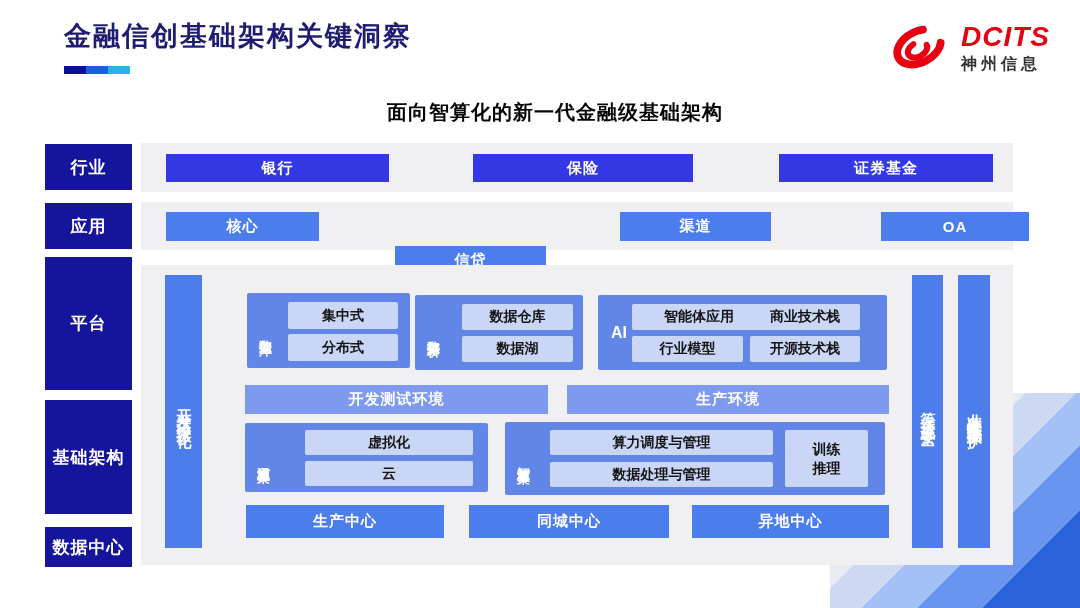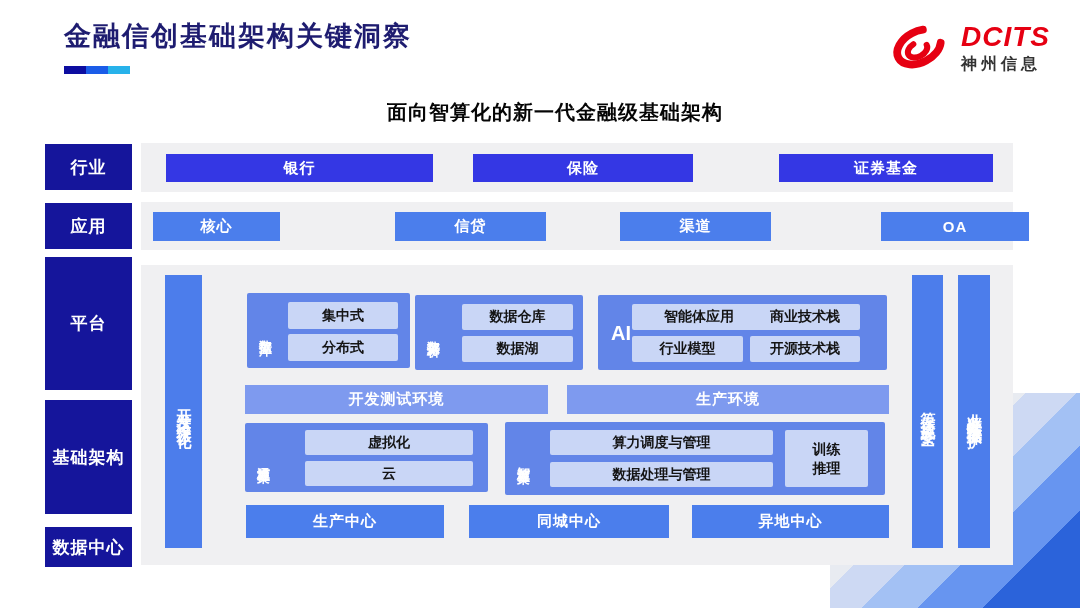--- a/index.html
+++ b/index.html
@@ -48,26 +48,26 @@
   #label-dc       { top:527px; height:40px; }
 
   
   .strip { position:absolute; left:141px; width:872px; background:#F0F0F2; z-index:1; }
   #strip-industry { top:143px; height:49px; }
   #strip-app      { top:202px; height:48px; }
 
   .pill { position:absolute; display:flex; align-items:center; justify-content:center;
           color:#ffffff; font-weight:bold; font-size:15px; letter-spacing:1px; }
   .pill-industry { background:#3437E4; top:11px; height:28px; }
-  #pill-bank       { left:25px;  width:267px; }
+  #pill-bank       { left:25px;  width:223px; }
   #pill-insurance  { left:332px; width:220px; }
   #pill-securities { left:638px; width:214px; }
   .pill-app { background:#4B7EEC; top:10px; height:29px; }
-  #pill-core    { left:12px;  width:127px; }
-  #pill-credit  { left:254px; width:151px; }
+  #pill-core    { left:25px;  width:153px; }
+  #pill-credit  { left:254px; width:151px;margin-top:34px; }
   #pill-channel { left:479px; width:151px; }
   #pill-oa      { left:704px; width:148px;margin-left:36px; }
 
   
   .panel { position:absolute; left:141px; top:265px; width:872px; height:300px;
            background:#F0F0F2; z-index:1; }
 
   .vbar { position:absolute; top:10px; height:273px; background:#4C7DEB; color:#fff;
           display:flex; align-items:center; justify-content:center; }
   .vtext { writing-mode:vertical-rl; text-orientation:upright; font-weight:bold;
@@ -81,21 +81,21 @@
   #sec-db          { left:106px; top:28px;  width:163px; height:75px; }
   #sec-analytics   { left:274px; top:30px;  width:168px; height:75px; }
   #sec-ai          { left:457px; top:30px;  width:289px; height:75px; }
   #sec-general     { left:104px; top:158px; width:243px; height:69px; }
   #sec-intelligent { left:364px; top:157px; width:380px; height:73px; }
 
   .section-vlabel { position:absolute; left:9px; top:50%; transform:translateY(-50%);
                     color:#fff; font-weight:bold; font-size:13px;
                     writing-mode:vertical-rl; text-orientation:upright; letter-spacing:1px; }
   .ai-label { position:absolute; left:13px; top:50%; transform:translateY(-50%);
-              color:#fff; font-weight:bold; font-size:20px; }
+              color:#fff; font-weight:bold; font-size:16px; }
 
   .chip { position:absolute; background:#C9D6F6; color:#141414; font-weight:bold;
           font-size:14px; display:flex; align-items:center; justify-content:center;
           border-radius:2px; }
   #chip-centralized    { left:41px;  top:9px;  width:110px; height:27px; }
   #chip-distributed    { left:41px;  top:41px; width:110px; height:27px; }
   #chip-warehouse      { left:47px;  top:9px;  width:111px; height:26px; }
   #chip-lake           { left:47px;  top:41px; width:111px; height:26px; }
   #chip-agent          { left:34px;  top:9px;  width:134px; height:26px; }
   #chip-commercial     { left:152px; top:9px;  width:110px; height:26px; }

